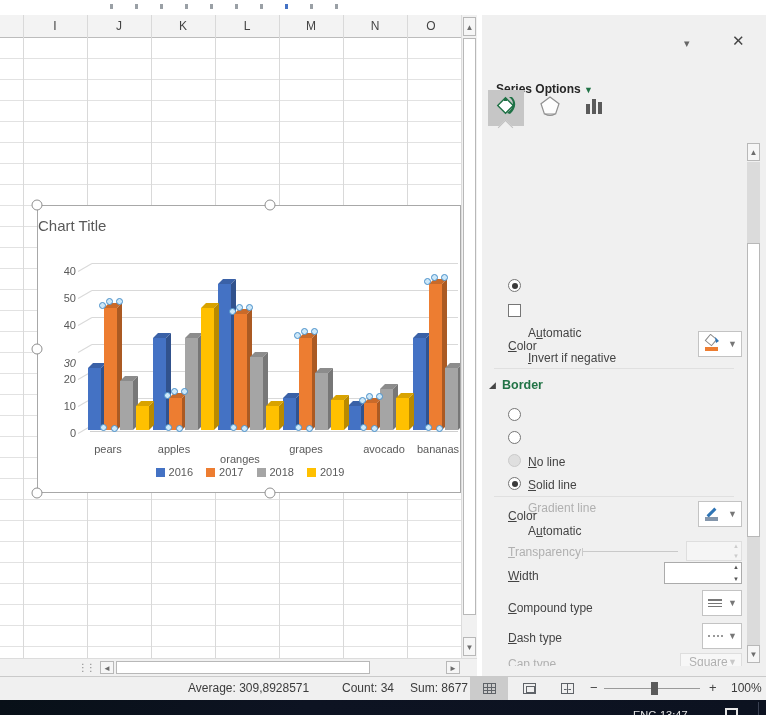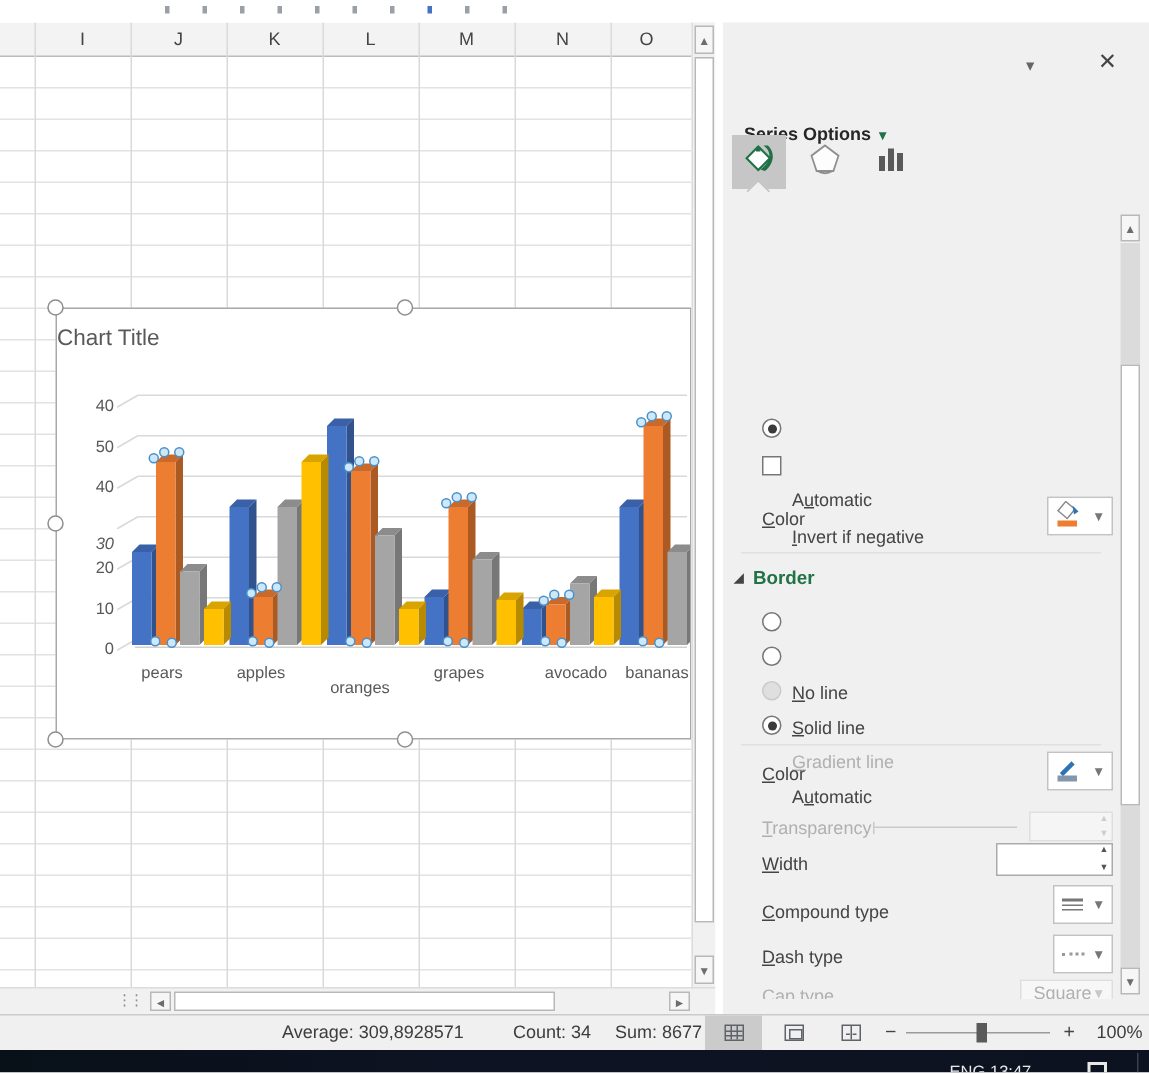--- a/index.html
+++ b/index.html
@@ -288,20 +288,26 @@
           <div class="hdot" style="left: 403px; top: 68px;"></div>
           <div class="hdot" style="left: 387px; top: 218px;"></div>
           <div class="hdot" style="left: 398px; top: 219px;"></div>
           <div class="cat-lab" style="left: 70px; top: 237px;">pears</div>
           <div class="cat-lab" style="left: 136px; top: 237px;">apples</div>
           <div class="cat-lab" style="left: 202px; top: 247px;">oranges</div>
           <div class="cat-lab" style="left: 268px; top: 237px;">grapes</div>
           <div class="cat-lab" style="left: 346px; top: 237px;">avocado</div>
           <div class="cat-lab" style="left: 400px; top: 237px;">bananas</div>
         </div>
+      <div class="legend" id="legend" style="top:260px;">
+          <span><span class="sq" style="background: rgb(68, 114, 196);"></span><span>2016</span></span>
+          <span><span class="sq" style="background: rgb(237, 125, 49);"></span><span>2017</span></span>
+          <span><span class="sq" style="background: rgb(165, 165, 165);"></span><span>2018</span></span>
+          <span><span class="sq" style="background: rgb(255, 192, 0);"></span><span>2019</span></span>
+        </div>
     </div>
     <div id="charthandles">
         <div class="chart-handle" style="left: 37px; top: 190px;"></div>
         <div class="chart-handle" style="left: 270px; top: 190px;"></div>
         <div class="chart-handle" style="left: 37px; top: 334px;"></div>
         <div class="chart-handle" style="left: 37px; top: 478px;"></div>
         <div class="chart-handle" style="left: 270px; top: 478px;"></div>
       </div>
   </div>
 

